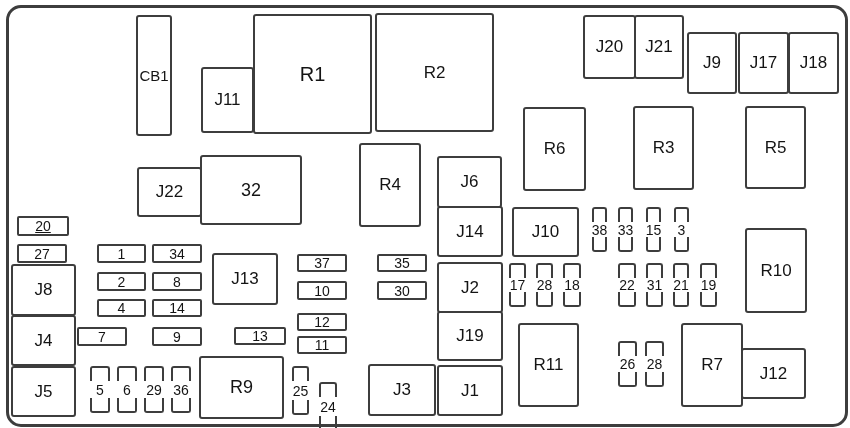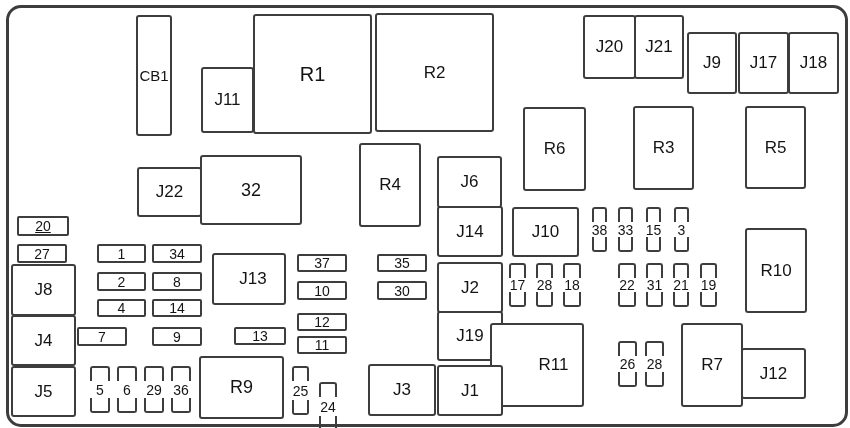--- a/index.html
+++ b/index.html
@@ -78,30 +78,30 @@
     </div>
     <div class="cbox" style="left: 437px; top: 206px; width: 62px; height: 47px; font-size: 17px;">
       <span>J14</span>
     </div>
     <div class="cbox" style="left: 512px; top: 207px; width: 63px; height: 46px; font-size: 17px;">
       <span>J10</span>
     </div>
     <div class="cbox" style="left: 745px; top: 228px; width: 58px; height: 81px; font-size: 17px;">
       <span>R10</span>
     </div>
-    <div class="cbox" style="left: 212px; top: 253px; width: 62px; height: 48px; font-size: 17px; padding-left: 8px;">
+    <div class="cbox" style="left: 212px; top: 253px; width: 62px; height: 48px; font-size: 17px;">
       <span>J13</span>
     </div>
     <div class="cbox" style="left: 437px; top: 262px; width: 62px; height: 47px; font-size: 17px;">
       <span>J2</span>
     </div>
     <div class="cbox" style="left: 437px; top: 311px; width: 62px; height: 46px; font-size: 17px;">
       <span>J19</span>
     </div>
-    <div class="cbox" style="left: 490px; top: 323px; width: 57px; height: 80px; font-size: 17px; padding-left: 33px;">
+    <div class="cbox" style="left: 518px; top: 323px; width: 57px; height: 80px; font-size: 17px;">
       <span>R11</span>
     </div>
     <div class="cbox" style="left: 368px; top: 364px; width: 64px; height: 48px; font-size: 17px;">
       <span>J3</span>
     </div>
     <div class="cbox" style="left: 437px; top: 365px; width: 62px; height: 47px; font-size: 17px;">
       <span>J1</span>
     </div>
     <div class="cbox" style="left: 199px; top: 356px; width: 81px; height: 59px; font-size: 18px;">
       <span>R9</span>

